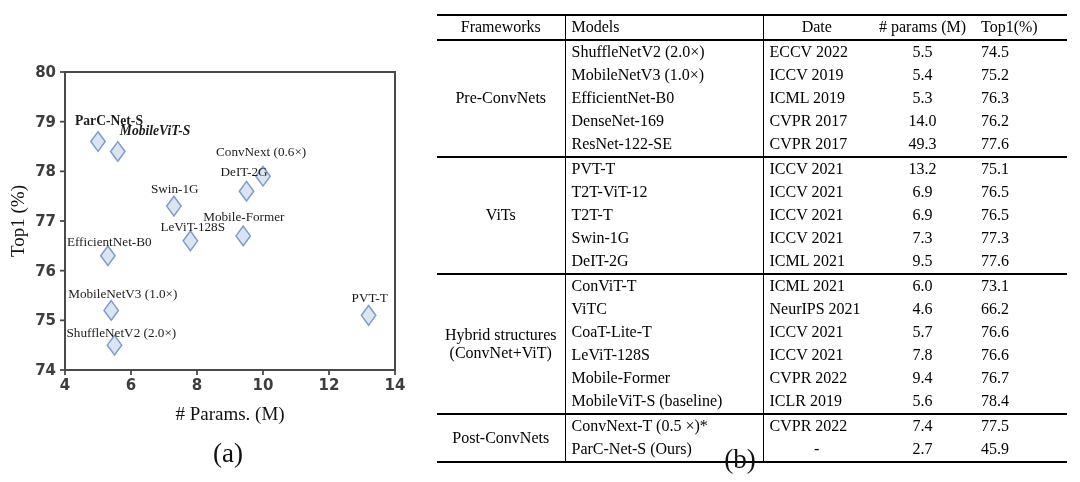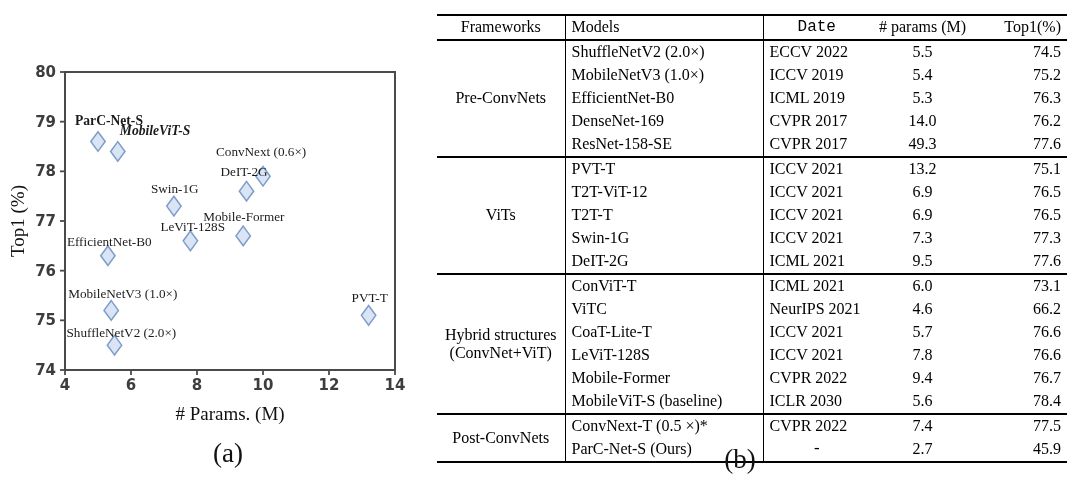--- a/index.html
+++ b/index.html
@@ -27,25 +27,25 @@
     font-size:16px;line-height:1.15;
     border-bottom:2px solid #000;
   }
   #results-table th{font-weight:normal;}
   #results-table th,#results-table td{padding:1px 6px;height:21px;overflow:hidden;}
   #results-table thead th{border-top:2px solid #000;border-bottom:2px solid #000;}
   .col-frameworks{border-right:1.2px solid #000;text-align:center;white-space:normal;}
   .col-models{border-right:1.2px solid #000;text-align:left;padding-left:9px;white-space:nowrap;}
   .col-date{text-align:left;padding-left:10px;white-space:nowrap;}
   .col-params{text-align:center;white-space:nowrap;}
-  .col-top1{text-align:right;white-space:nowrap;}
+  .col-top1{text-align:left;white-space:nowrap;}
   tr.group-start > td{border-top:2px solid #000;}
   .bold{font-weight:normal;}
   .italic{}
-  .center{text-align:center;padding-left:0;font-family:Liberation Mono, monospace;}
+  .center{text-align:center;padding-left:0;}
 </style>
 </head>
 <body>
 
 <svg id="plot-svg" width="430" height="482" viewBox="0 0 430 482">
   <g id="plot-axes">
       <rect x="65" y="72" width="330" height="298" class="spine"></rect>
       <line x1="65" y1="370" x2="65" y2="375" class="tick"></line>
       <text x="65" y="390" text-anchor="middle" class="tick-label">4</text>
       <line x1="131" y1="370" x2="131" y2="375" class="tick"></line>
@@ -139,21 +139,21 @@
         <td class="col-params">5.3</td>
         <td class="col-top1">76.3</td>
       </tr>
       <tr>
         <td class="col-models">DenseNet-169</td>
         <td class="col-date">CVPR 2017</td>
         <td class="col-params">14.0</td>
         <td class="col-top1">76.2</td>
       </tr>
       <tr>
-        <td class="col-models">ResNet-158-SE</td>
+        <td class="col-models">ResNet-122-SE</td>
         <td class="col-date">CVPR 2017</td>
         <td class="col-params">49.3</td>
         <td class="col-top1">77.6</td>
       </tr>
       <tr class="group-start">
         <td class="col-frameworks" rowspan="5">ViTs</td>
         <td class="col-models">PVT-T</td>
         <td class="col-date">ICCV 2021</td>
         <td class="col-params">13.2</td>
         <td class="col-top1">75.1</td>
@@ -208,21 +208,21 @@
         <td class="col-top1">76.6</td>
       </tr>
       <tr>
         <td class="col-models">Mobile-Former</td>
         <td class="col-date">CVPR 2022</td>
         <td class="col-params">9.4</td>
         <td class="col-top1">76.7</td>
       </tr>
       <tr>
         <td class="col-models">MobileViT-S (baseline)</td>
-        <td class="col-date">ICLR 2030</td>
+        <td class="col-date">ICLR 2019</td>
         <td class="col-params">5.6</td>
         <td class="col-top1 italic">78.4</td>
       </tr>
       <tr class="group-start">
         <td class="col-frameworks" rowspan="2">Post-ConvNets</td>
         <td class="col-models">ConvNext-T (0.5 ×)*</td>
         <td class="col-date">CVPR 2022</td>
         <td class="col-params">7.4</td>
         <td class="col-top1">77.5</td>
       </tr>

